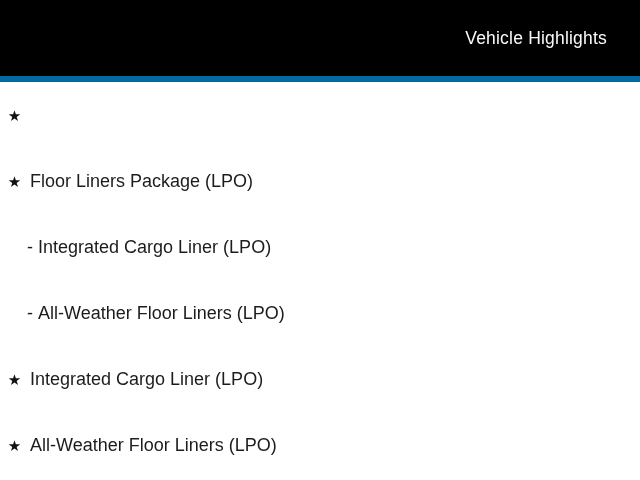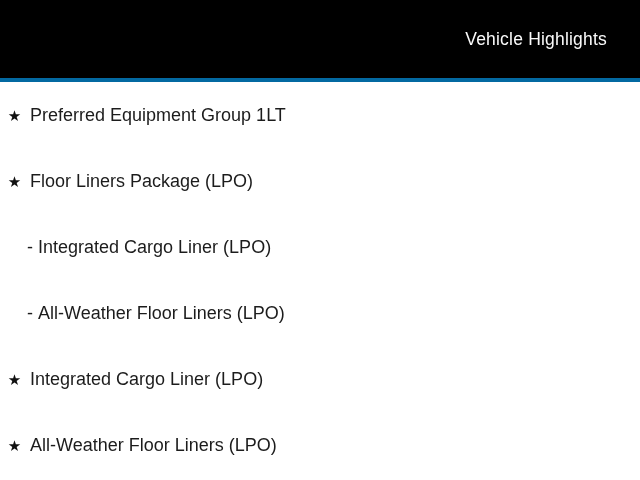--- a/index.html
+++ b/index.html
@@ -12,21 +12,21 @@
     width: 640px;
     height: 480px;
     background: #ffffff;
     overflow: hidden;
     font-family: "Liberation Sans", sans-serif;
   }
   .topbar {
     box-sizing: border-box;
     height: 82px;
     background: #000000;
-    border-bottom: 4px solid #0369a1;
+    border-bottom: 6px solid #0369a1;
     display: flex;
     align-items: center;
     justify-content: flex-end;
     padding-right: 33px;
   }
   .topbar .title {
     color: #fafafa;
     font-size: 17.5px;
     letter-spacing: 0.2px;
   }
@@ -68,21 +68,20 @@
 <div class="screen">
 
   <header class="topbar">
     <span class="title">Vehicle Highlights</span>
   </header>
 
   <main class="list">
 
     <div class="row star">
       <span class="bullet">★</span>
-      <span class="label">Preferred Equipment Group 1LT</span>
     </div>
 
     <div class="row star">
       <span class="bullet">★</span>
       <span class="label">Floor Liners Package (LPO)</span>
     </div>
 
     <div class="row sub">
       <span class="dash">-</span>
       <span class="label">Integrated Cargo Liner (LPO)</span>

